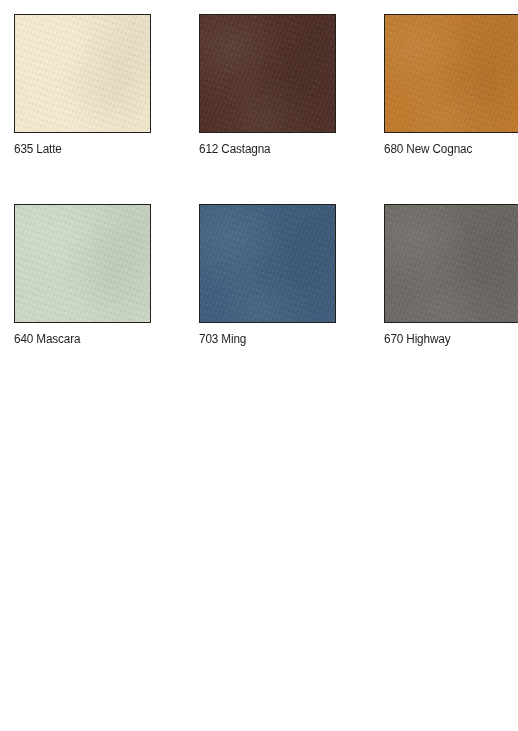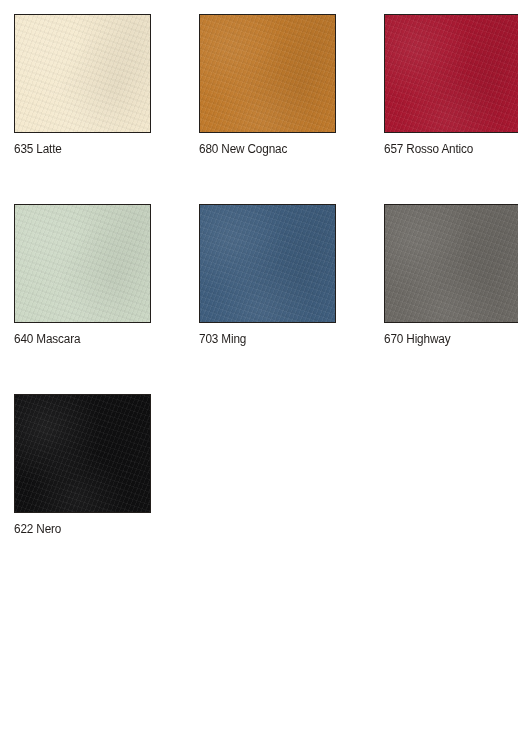--- a/index.html
+++ b/index.html
@@ -96,34 +96,34 @@
   <div class="grid" id="swatch-grid">
       <div class="cell">
         <div class="swatch" style="background: rgb(245, 234, 208); border-color: rgb(35, 31, 28);">
           <div class="grainA"></div>
           <div class="grainB"></div>
           <div class="grainC"></div>
         </div>
         <div class="label" style="color: rgb(33, 29, 27);">635 Latte</div>
       </div>
       <div class="cell">
+        <div class="swatch" style="background: rgb(80, 48, 40); border-color: rgb(35, 31, 28);">
+          <div class="grainA"></div>
+          <div class="grainB"></div>
+          <div class="grainC"></div>
+        </div>
+        <div class="label" style="color: rgb(33, 29, 27);">612 Castagna</div>
+      </div>
+      <div class="cell">
         <div class="swatch" style="background: rgb(192, 122, 44); border-color: rgb(35, 31, 28);">
           <div class="grainA"></div>
           <div class="grainB"></div>
           <div class="grainC"></div>
         </div>
         <div class="label" style="color: rgb(33, 29, 27);">680 New Cognac</div>
-      </div>
-      <div class="cell">
-        <div class="swatch" style="background: rgb(168, 23, 48); border-color: rgb(35, 31, 28);">
-          <div class="grainA"></div>
-          <div class="grainB"></div>
-          <div class="grainC"></div>
-        </div>
-        <div class="label" style="color: rgb(33, 29, 27);">657 Rosso Antico</div>
       </div>
       <div class="cell">
         <div class="swatch" style="background: rgb(205, 217, 198); border-color: rgb(35, 31, 28);">
           <div class="grainA"></div>
           <div class="grainB"></div>
           <div class="grainC"></div>
         </div>
         <div class="label" style="color: rgb(33, 29, 27);">640 Mascara</div>
       </div>
       <div class="cell">
@@ -135,22 +135,14 @@
         <div class="label" style="color: rgb(33, 29, 27);">703 Ming</div>
       </div>
       <div class="cell">
         <div class="swatch" style="background: rgb(109, 106, 101); border-color: rgb(35, 31, 28);">
           <div class="grainA"></div>
           <div class="grainB"></div>
           <div class="grainC"></div>
         </div>
         <div class="label" style="color: rgb(33, 29, 27);">670 Highway</div>
       </div>
-      <div class="cell">
-        <div class="swatch" style="background: rgb(15, 15, 16); border-color: rgb(35, 31, 28);">
-          <div class="grainA"></div>
-          <div class="grainB"></div>
-          <div class="grainC"></div>
-        </div>
-        <div class="label" style="color: rgb(33, 29, 27);">622 Nero</div>
-      </div>
     </div>
 </div>
 
 </body></html>

